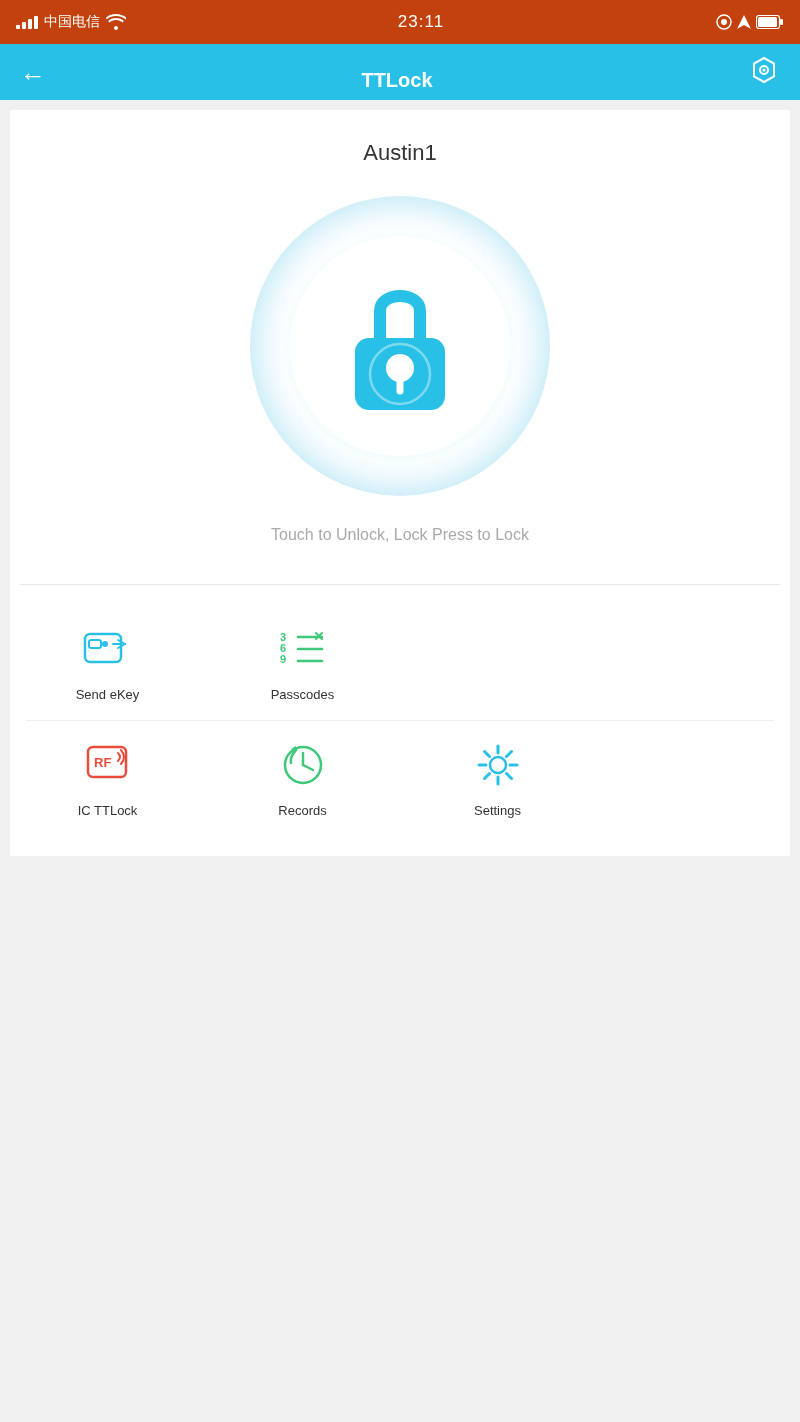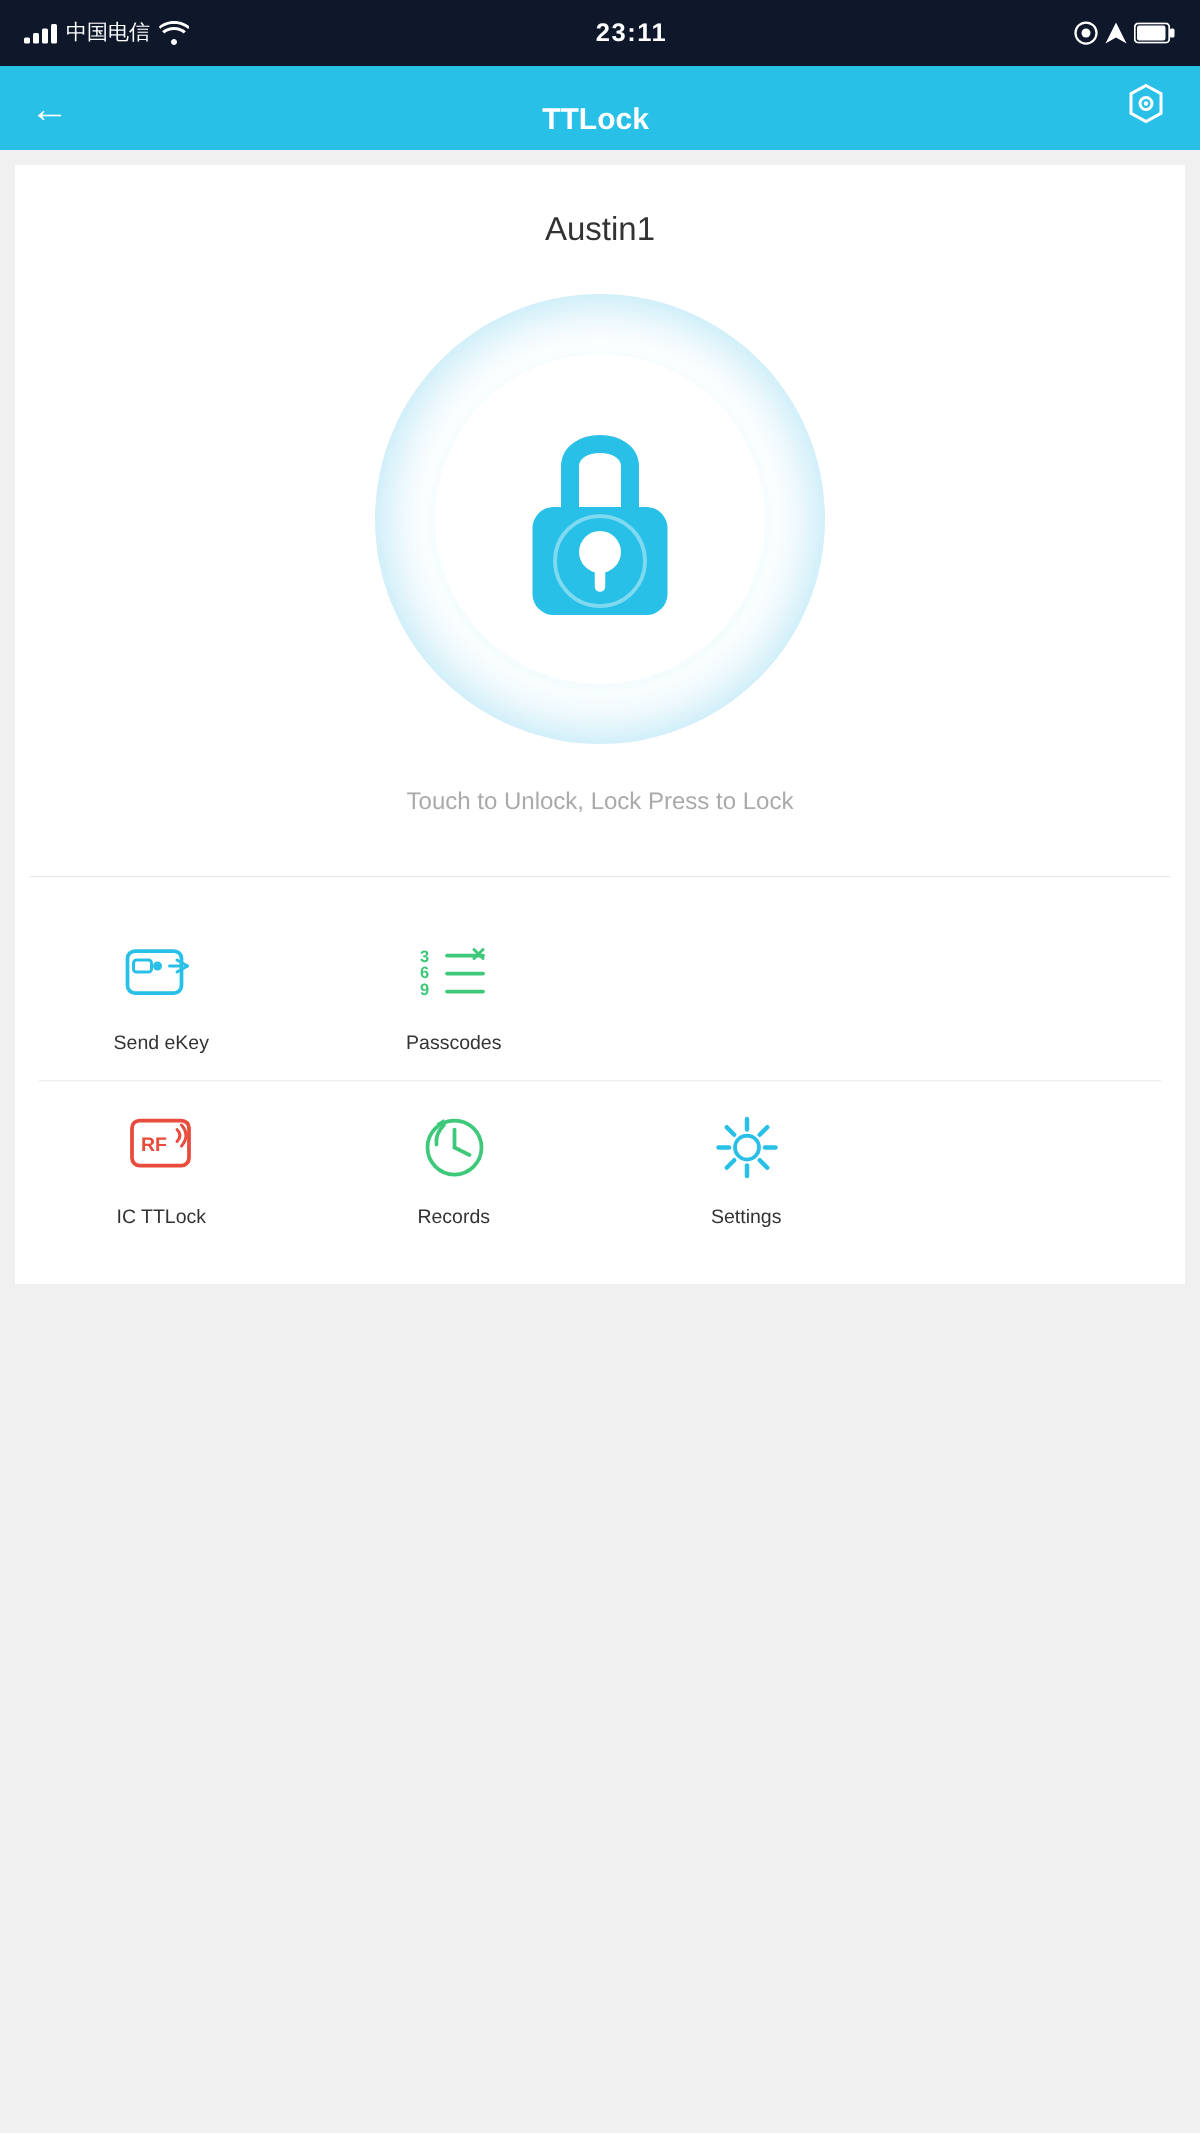--- a/index.html
+++ b/index.html
@@ -7,32 +7,32 @@
     body {
       width: 800px;
       min-height: 1422px;
       font-family: -apple-system, 'PingFang SC', 'Helvetica Neue', Arial, sans-serif;
       background: #f0f0f0;
       overflow-x: hidden;
     }
 
     
     .status-bar {
-      background: #0f172a;
+      background: #c2410c;
       height: 44px;
       display: flex;
       align-items: center;
       justify-content: space-between;
       padding: 0 16px;
       color: white;
       font-size: 14px;
       font-weight: 500;
     }
     .status-left { display: flex; align-items: center; gap: 6px; }
-    .status-center { font-size: 17px; font-weight: 700; letter-spacing: 1px; }
+    .status-center { font-size: 17px; font-weight: 400; letter-spacing: 1px; }
     .status-right { display: flex; align-items: center; gap: 4px; }
 
     
     .signal-bars { display: flex; align-items: flex-end; gap: 2px; }
     .signal-bars span { background: white; border-radius: 1px; width: 4px; }
     .signal-bars span:nth-child(1) { height: 4px; }
     .signal-bars span:nth-child(2) { height: 7px; }
     .signal-bars span:nth-child(3) { height: 10px; }
     .signal-bars span:nth-child(4) { height: 13px; }
 

